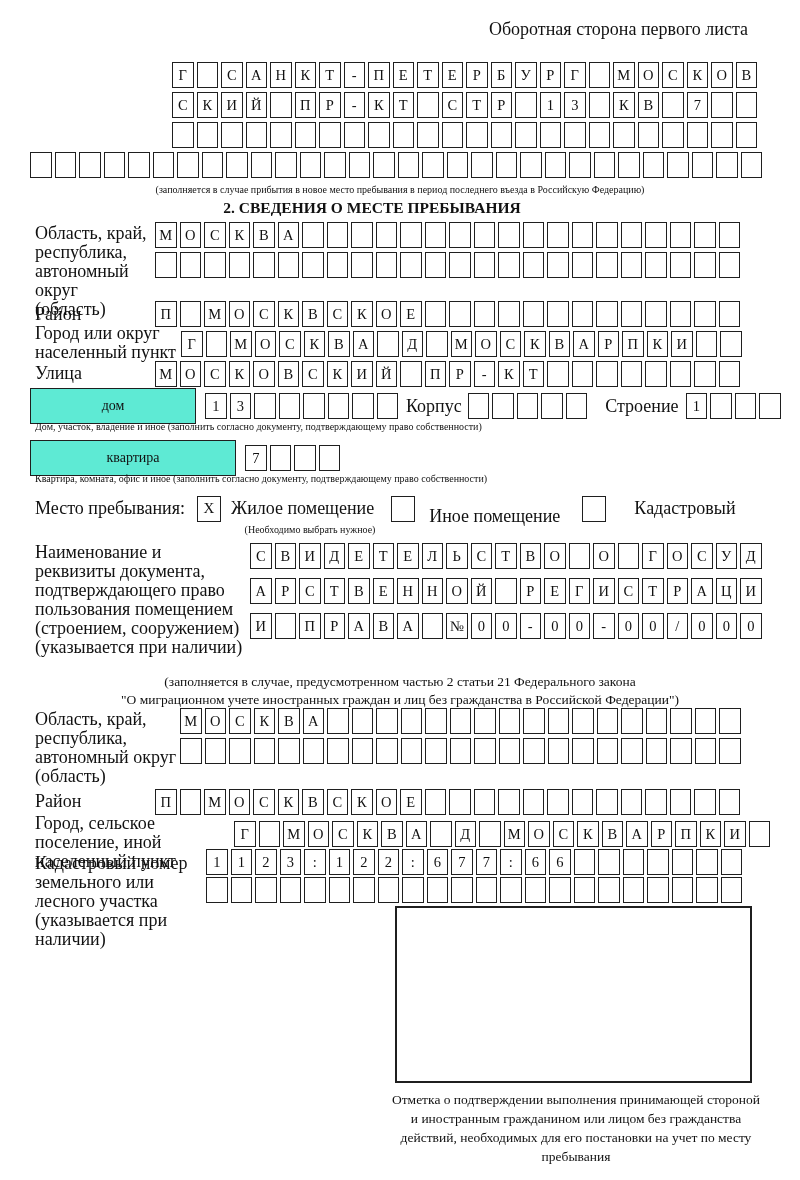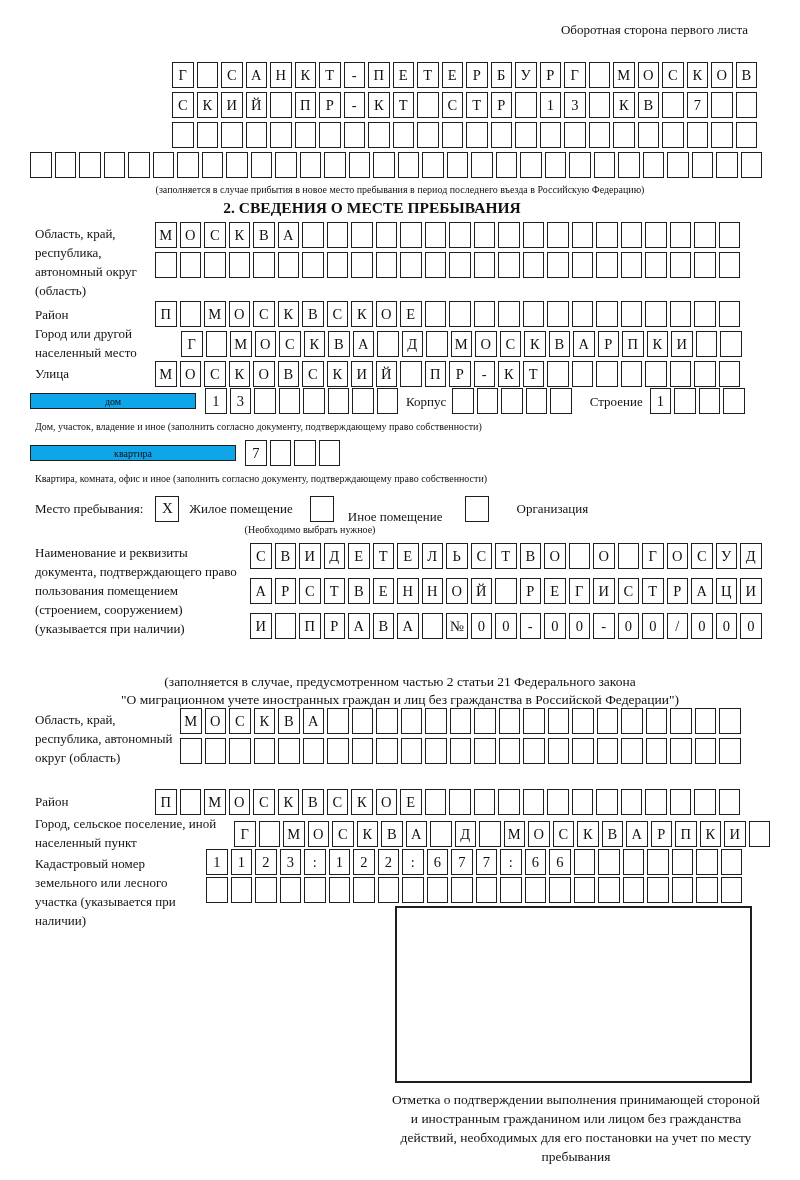--- a/index.html
+++ b/index.html
@@ -2,33 +2,33 @@
 <html><head>
 <meta charset="utf-8">
 <style>
   * { margin:0; padding:0; box-sizing:border-box; }
   html,body { background:#ffffff; }
   .page {
     position:relative; width:800px; height:1180px; background:#fff;
     font-family:"Liberation Serif", serif; color:#111; overflow:hidden;
   }
   .abs { position:absolute; }
-  .lbl { font-size:13px; line-height:19px; color:#111; }
+  .lbl { font-size:18px; line-height:19px; color:#111; }
   .note { font-size:10px; line-height:17px; color:#111; }
   .center { text-align:center; }
   .sect-title { font-size:15.5px; font-weight:bold; }
   .cellrow { display:flex; gap:3px; }
   .cell {
     flex:0 0 auto; width:21.5px; height:26px;
     border:1.6px solid #1f1f1f; display:flex; align-items:center; justify-content:center;
     font-size:14.5px; font-family:"Liberation Serif", serif; background:#fff;
   }
   .fieldbox {
-    border:1.6px solid #1f1f1f; height:16px; display:flex; align-items:center; justify-content:center;
-    font-size:10px; background:#0ea5e9; flex:0 0 auto;
+    border:1.6px solid #1f1f1f; height:36px; display:flex; align-items:center; justify-content:center;
+    font-size:14px; background:#5eead4; flex:0 0 auto;
   }
   .checkbox {
     flex:0 0 auto; width:24px; height:26px; border:1.6px solid #1f1f1f;
     display:flex; align-items:center; justify-content:center; font-size:15px; background:#fff;
   }
   .inline { display:flex; align-items:center; }
   .stamp-box { border:2px solid #1f1f1f; background:#fff; }
 </style>
 </head>
 <body>
@@ -226,21 +226,21 @@
       <div class="cell"></div>
       <div class="cell"></div>
       <div class="cell"></div>
       <div class="cell"></div>
       <div class="cell"></div>
       <div class="cell"></div>
       <div class="cell"></div>
       <div class="cell"></div>
     </div>
 
-  <div class="abs lbl" style="top:324px; left:35px; width:145px;">Город или другой населенный место</div>
+  <div class="abs lbl" style="top:324px; left:35px; width:145px;">Город или округ населенный пункт</div>
   <div class="abs cellrow" style="top:331px; left:181px;">
       <div class="cell">Г</div>
       <div class="cell"></div>
       <div class="cell">М</div>
       <div class="cell">О</div>
       <div class="cell">С</div>
       <div class="cell">К</div>
       <div class="cell">В</div>
       <div class="cell">А</div>
       <div class="cell"></div>
@@ -329,21 +329,21 @@
   </div>
   <div class="abs note" style="top:470px; left:35px;">Квартира, комната, офис и иное (заполнить согласно документу, подтверждающему право собственности)</div>
 
   <div class="abs inline" style="top:491px; left:35px;">
     <div class="lbl">Место пребывания:</div>
     <div class="checkbox" style="margin-left:12px;">X</div>
     <div class="lbl" style="margin-left:10px;">Жилое помещение</div>
     <div class="checkbox" style="margin-left:17px;"></div>
     <div class="lbl" style="margin-left:14px;margin-top:16px;">Иное помещение</div>
     <div class="checkbox" style="margin-left:22px;"></div>
-    <div class="lbl" style="margin-left:28px;">Организация</div>
+    <div class="lbl" style="margin-left:28px;">Кадастровый</div>
   </div>
   <div class="abs note" style="top:521px; left:170px; width:280px; text-align:center;">(Необходимо выбрать нужное)</div>
 
   <div class="abs lbl" style="top:543px; left:35px; width:208px;">Наименование и реквизиты документа, подтверждающего право пользования помещением (строением, сооружением) (указывается при наличии)</div>
   <div class="abs cellrow" style="top:543px; left:250px;">
       <div class="cell">С</div>
       <div class="cell">В</div>
       <div class="cell">И</div>
       <div class="cell">Д</div>
       <div class="cell">Е</div>

